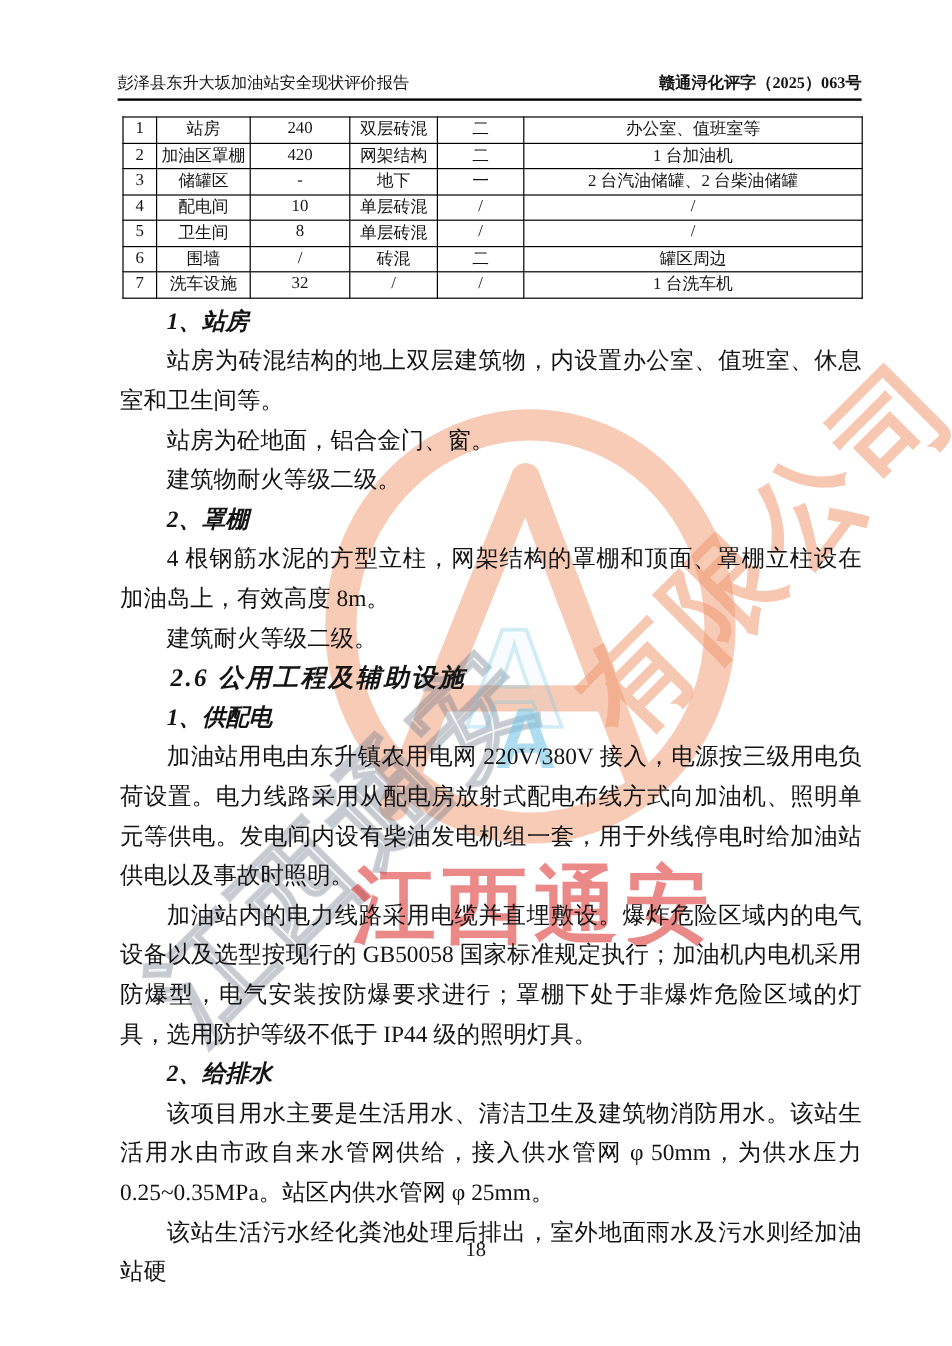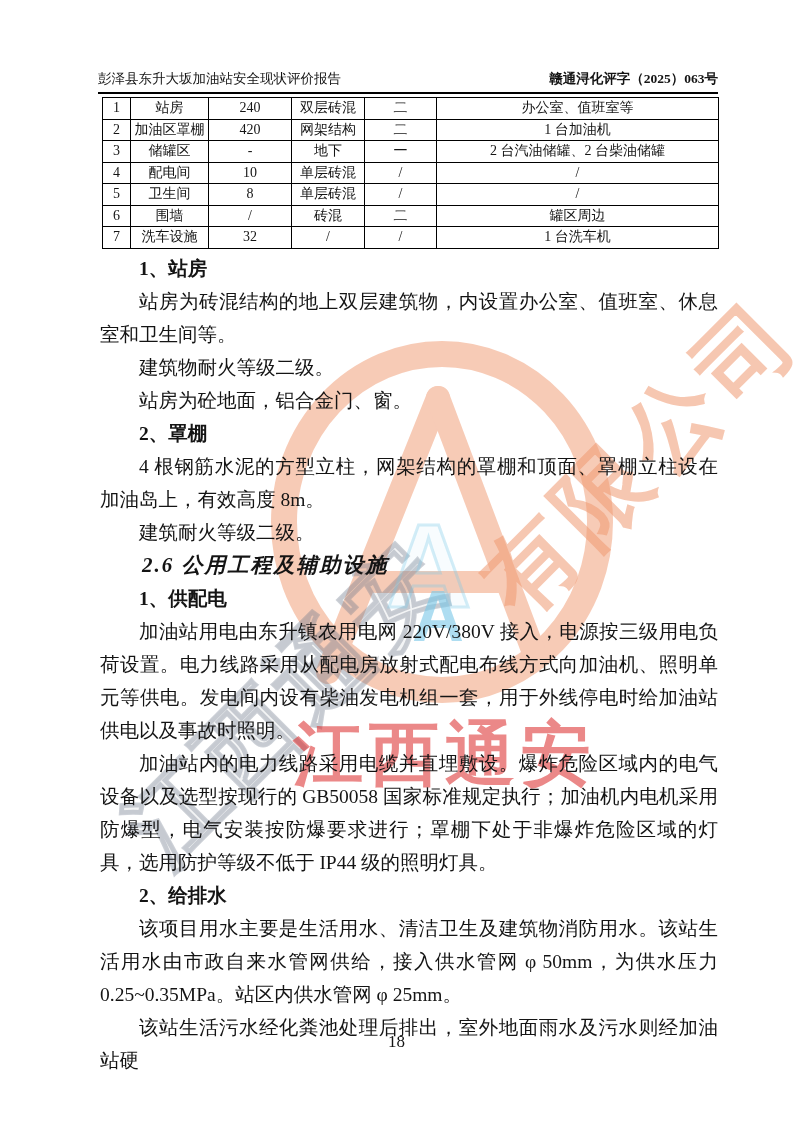--- a/index.html
+++ b/index.html
@@ -15,38 +15,38 @@
   .wm-suffix{left:455px;top:555px;font-size:92px;letter-spacing:8px;opacity:.55;}
   .wm-outline{left:98px;top:802px;font-size:96px;letter-spacing:6px;
               color:rgba(125,135,150,0.10);
               -webkit-text-stroke:2px rgba(110,120,140,0.38);opacity:.9;}
   .wm-red{left:293px;top:708px;font-size:70px;letter-spacing:6px;opacity:.55;}
   .wm-a1{left:386px;top:498px;font-size:118px;opacity:.55;
          color:rgba(140,210,235,0.10);-webkit-text-stroke:3px rgba(120,200,232,0.6);}
   .wm-a2{left:412px;top:575px;font-size:72px;opacity:.6;}
 
   
-  .header{position:absolute;left:98px;right:75px;top:58px;height:30px;
+  .header{position:absolute;left:98px;right:75px;top:48px;height:30px;
           border-bottom:2px solid #000;display:flex;justify-content:space-between;
           align-items:flex-end;padding-bottom:4px;font-size:13.5px;}
   .header .right{font-weight:bold;}
 
   
   table.spec{position:absolute;left:102px;top:97px;width:616px;
              border-collapse:collapse;table-layout:fixed;font-size:14px;}
   table.spec td{border:1px solid #000;height:20.5px;text-align:center;
                 vertical-align:middle;padding:0 2px;overflow:hidden;}
   col.c1{width:28px;}col.c2{width:78px;}col.c3{width:83px;}
   col.c4{width:73px;}col.c5{width:72px;}col.c6{width:282px;}
 
   
   .body{position:absolute;left:100px;top:252px;width:618px;font-size:19.5px;
         line-height:33px;text-align:justify;}
   .body p{margin:0;text-indent:2em;}
-  .h-num{font-weight:bold;margin:0;text-indent:2em;}
+  .h-num{font-weight:bold;margin:0;text-indent:2em;font-style:italic;}
   .h-sec{font-weight:bold;font-style:italic;font-size:21px;margin:0;text-indent:0;
          letter-spacing:2px;}
 
   .pageno{position:absolute;left:0;right:0;top:1032px;text-align:center;
           font-size:17px;}
 </style>
 </head>
 <body>
 
 <div class="page">
@@ -135,22 +135,22 @@
           <td>/</td>
           <td>/</td>
           <td>1 台洗车机</td>
         </tr>
       </tbody>
   </table>
 
   <div class="body">
     <p class="h-num">1、站房</p>
     <p>站房为砖混结构的地上双层建筑物，内设置办公室、值班室、休息室和卫生间等。</p>
+    <p>站房为砼地面，铝合金门、窗。</p>
     <p>建筑物耐火等级二级。</p>
-    <p>站房为砼地面，铝合金门、窗。</p>
     <p class="h-num">2、罩棚</p>
     <p>4 根钢筋水泥的方型立柱，网架结构的罩棚和顶面、罩棚立柱设在加油岛上，有效高度 8m。</p>
     <p>建筑耐火等级二级。</p>
     <p class="h-sec">2.6 公用工程及辅助设施</p>
     <p class="h-num">1、供配电</p>
     <p>加油站用电由东升镇农用电网 220V/380V 接入，电源按三级用电负荷设置。电力线路采用从配电房放射式配电布线方式向加油机、照明单元等供电。发电间内设有柴油发电机组一套，用于外线停电时给加油站供电以及事故时照明。</p>
     <p>加油站内的电力线路采用电缆并直埋敷设。爆炸危险区域内的电气设备以及选型按现行的 GB50058 国家标准规定执行；加油机内电机采用防爆型，电气安装按防爆要求进行；罩棚下处于非爆炸危险区域的灯具，选用防护等级不低于 IP44 级的照明灯具。</p>
     <p class="h-num">2、给排水</p>
     <p>该项目用水主要是生活用水、清洁卫生及建筑物消防用水。该站生活用水由市政自来水管网供给，接入供水管网 φ 50mm，为供水压力 0.25~0.35MPa。站区内供水管网 φ 25mm。</p>
     <p>该站生活污水经化粪池处理后排出，室外地面雨水及污水则经加油站硬</p>

